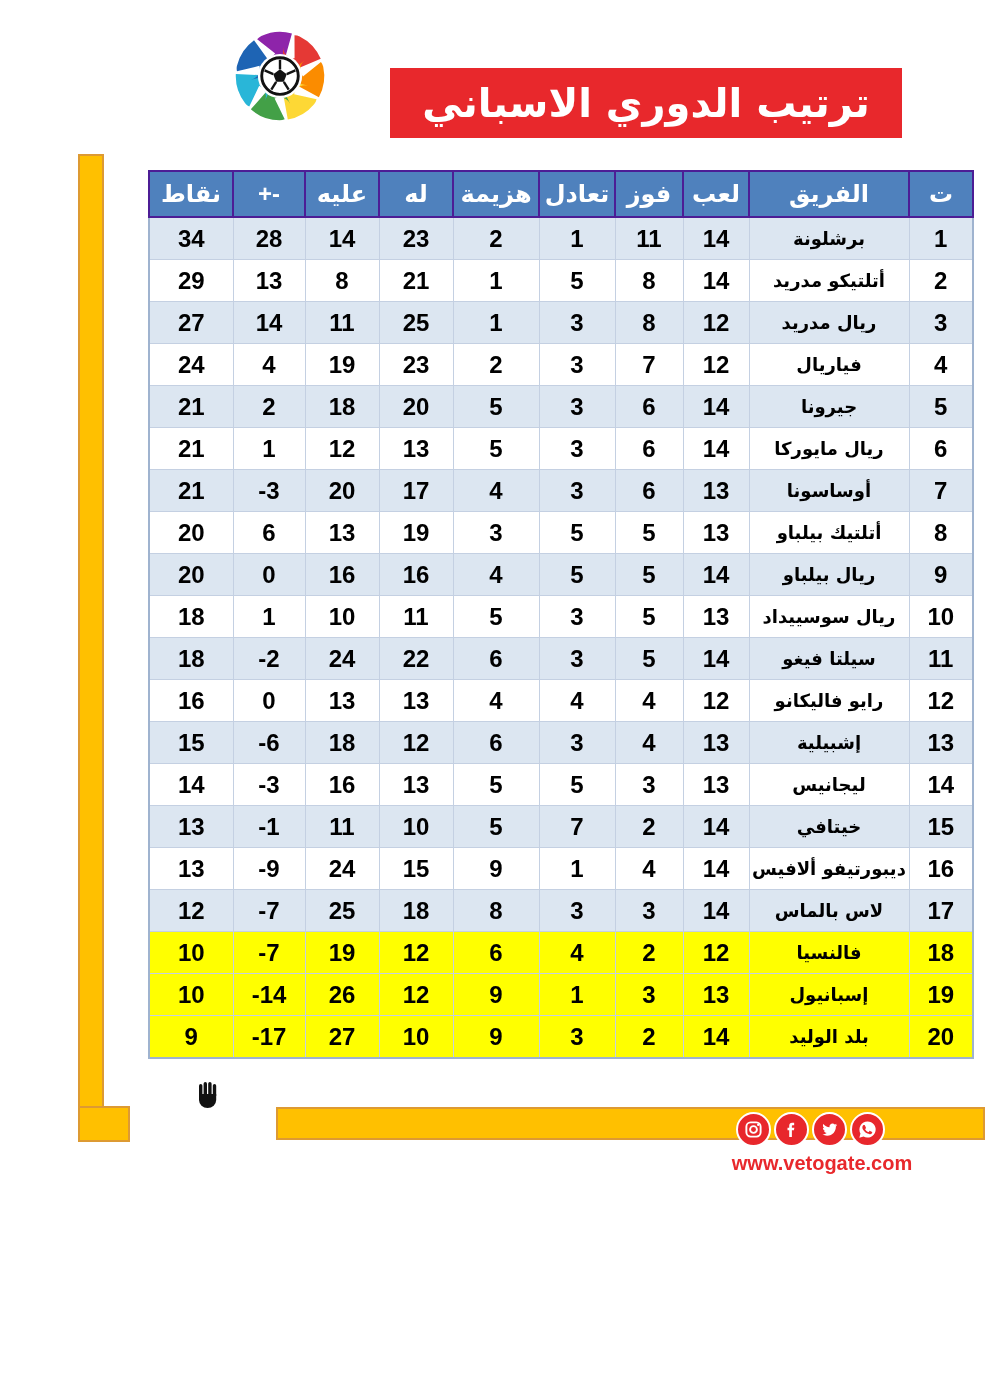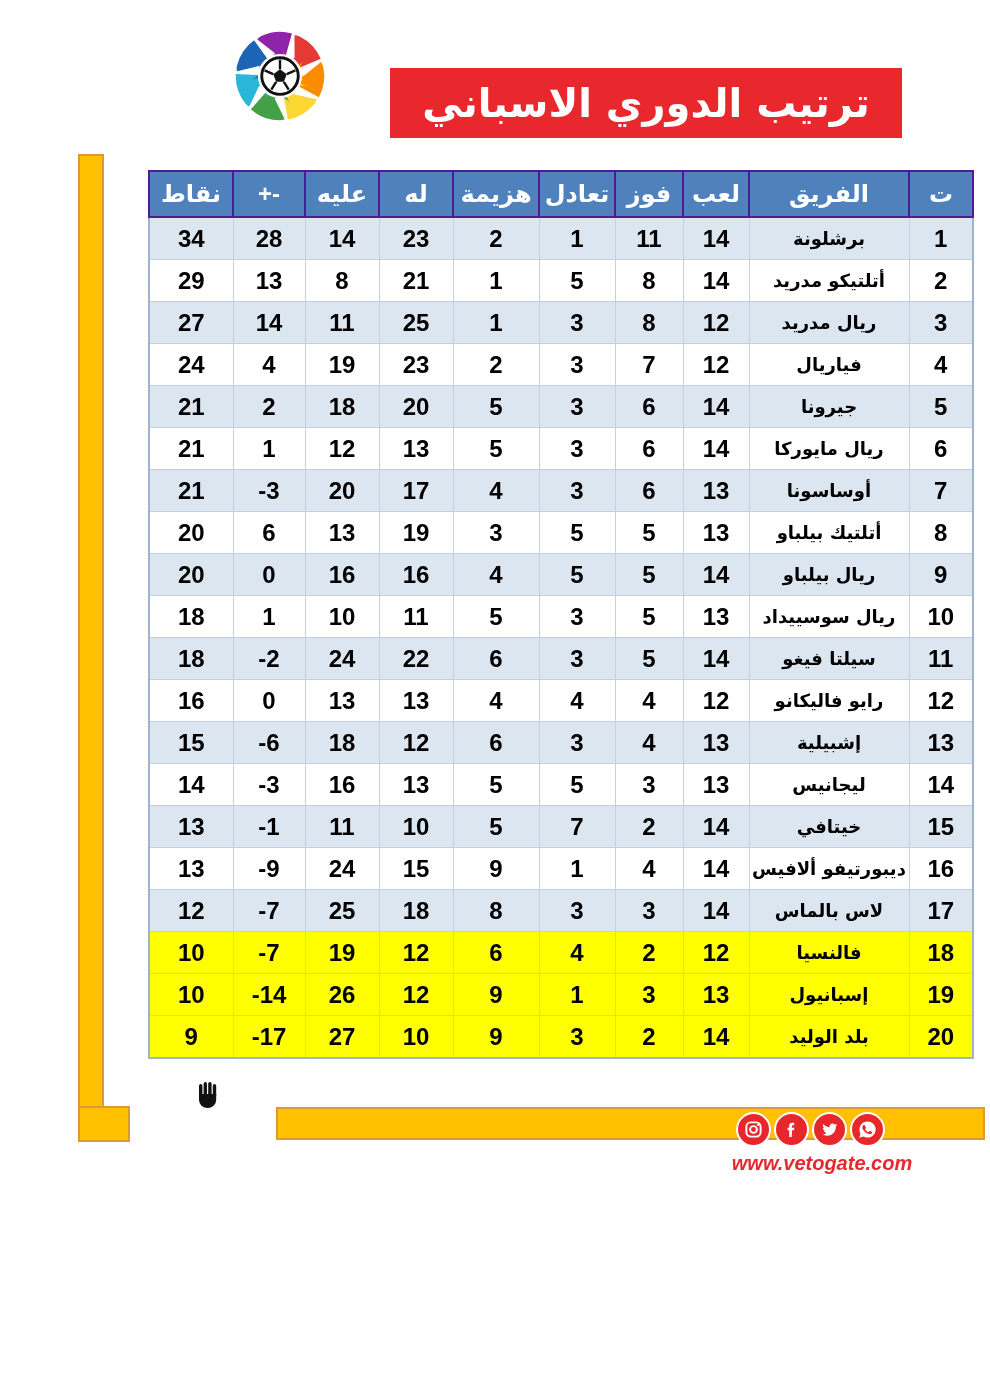--- a/index.html
+++ b/index.html
@@ -47,21 +47,21 @@
   .veto-text{font-size:58px;font-weight:bold;color:#1b1b1b;line-height:1.3;padding-top:14px;}
   .veto-red{color:#E8282C;}
   .hand{position:absolute;left:67px;top:2px;}
   .social{position:absolute;left:736px;top:1112px;display:flex;gap:3px;}
   .social .circ{
     width:35px;height:35px;border-radius:50%;background:#E8272C;border:2px solid #fff;box-sizing:border-box;
     display:flex;align-items:center;justify-content:center;
   }
   .website{
     position:absolute;left:722px;top:1152px;width:200px;text-align:center;
-    color:#E8282C;font-weight:bold;font-size:20px;font-family:"Liberation Sans","DejaVu Sans",sans-serif;font-style:italic;
+    color:#E8282C;font-weight:bold;font-size:20px;font-family:"Liberation Sans","DejaVu Sans",sans-serif;
   }
 </style>
 </head>
 <body>
 
 <div class="laliga-logo">
   <svg width="160" height="100" viewBox="0 0 140 104">
     <g>
       <circle cx="70" cy="50" r="34" fill="none" stroke="#8E24AA" stroke-width="24" pathLength="100" stroke-dasharray="11.3 88.7" transform="rotate(-115 70 50)"></circle>
       <circle cx="70" cy="50" r="34" fill="none" stroke="#E53935" stroke-width="24" pathLength="100" stroke-dasharray="11.3 88.7" transform="rotate(-63.6 70 50)"></circle>

